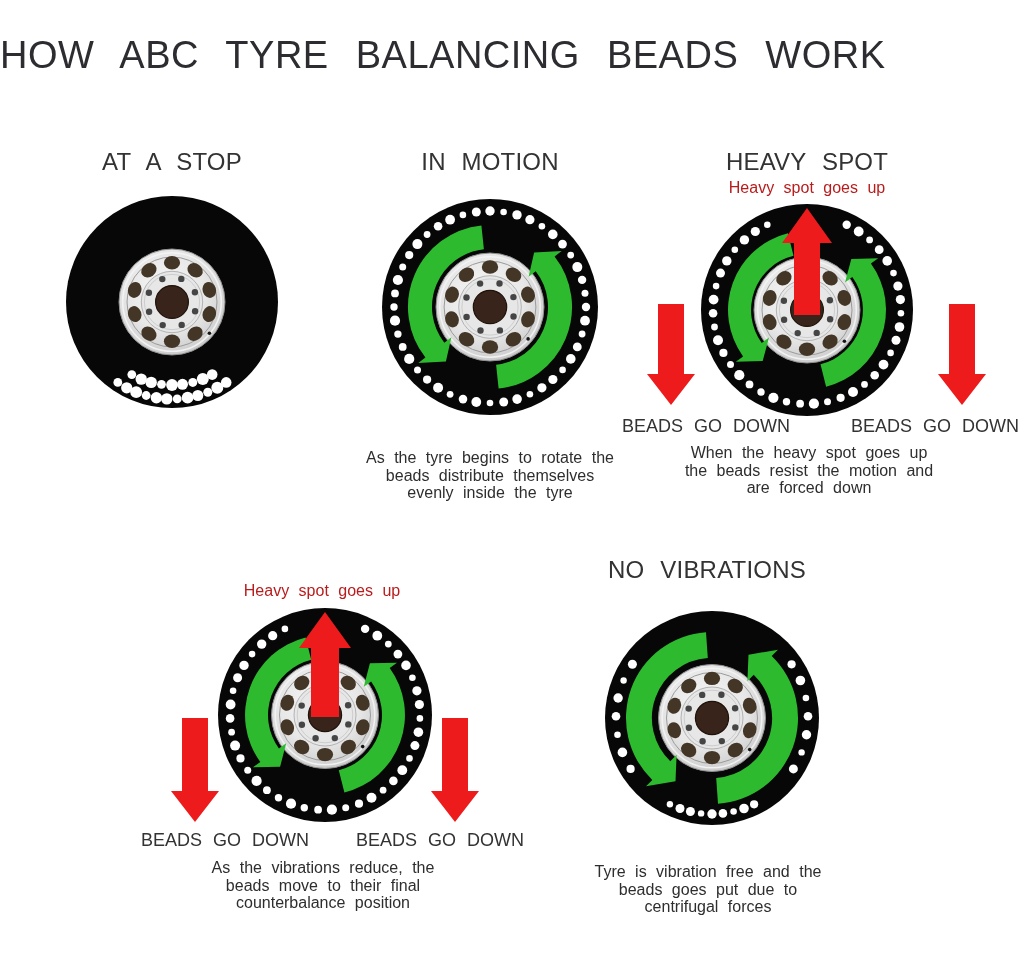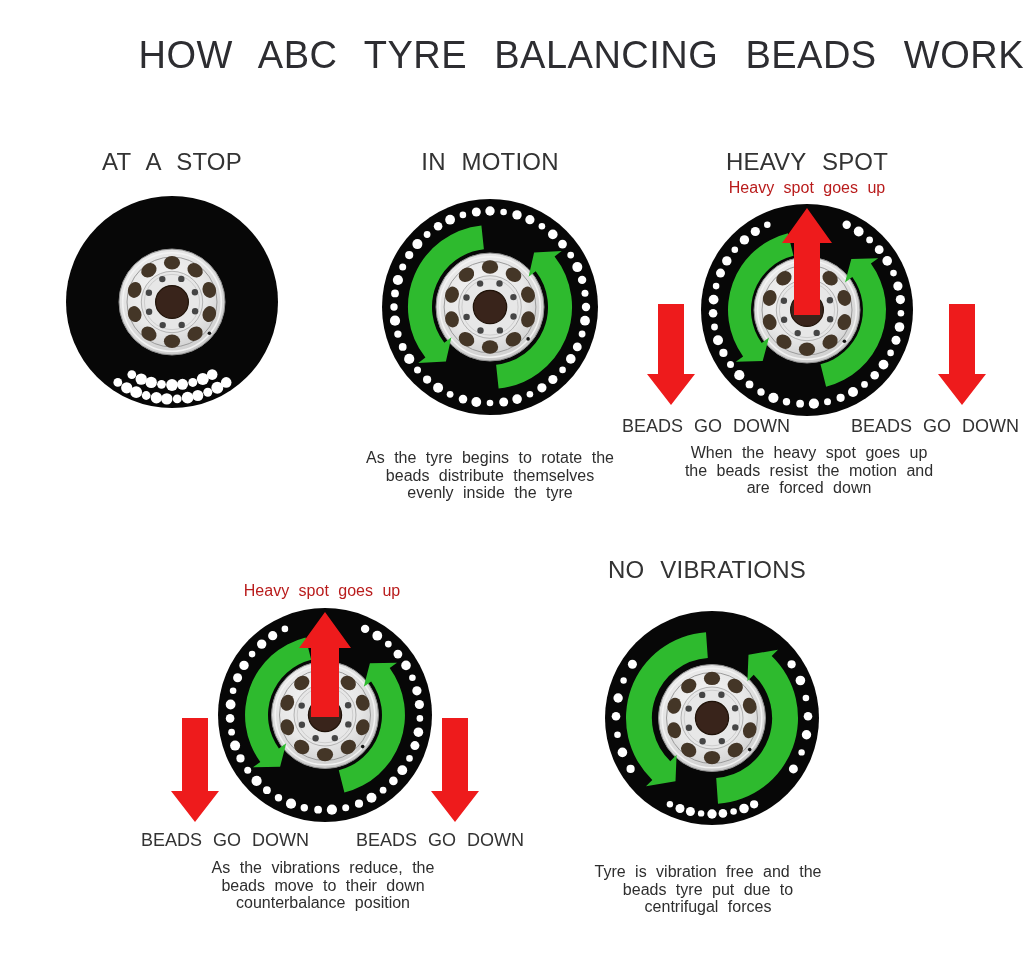--- a/index.html
+++ b/index.html
@@ -2,21 +2,21 @@
 <html><head>
 <meta charset="utf-8">
 <style>
   html,body{margin:0;padding:0;background:#ffffff;}
   .canvas{
     position:relative;width:1024px;height:955px;background:#ffffff;
     font-family:"Liberation Sans",sans-serif;overflow:hidden;color:#333;
   }
   .abs{position:absolute;}
   .main-title{
-    left:0;top:34px;width:1024px;text-align:right;
+    left:0;top:34px;width:1024px;text-align:left;
     font-size:38px;font-weight:400;color:#2d2d31;
     word-spacing:16px;letter-spacing:0.5px;white-space:nowrap;
   }
   .panel-title{
     text-align:center;font-size:24px;color:#333;word-spacing:9px;
     letter-spacing:0.2px;white-space:nowrap;
   }
   .panel-subtitle{
     text-align:center;font-size:16px;color:#b91c1c;word-spacing:5px;white-space:nowrap;
   }
@@ -344,21 +344,21 @@
       <path d="M 147.6 35.4 A 80 80 0 0 0 102.3 160.0 L 95.0 165.3 L 122.1 164.7 L 128.2 141.2 L 120.9 146.5 A 57 57 0 0 1 153.2 57.7 Z" fill="#2eba2e"></path>
       <path d="M 186.4 190.6 A 80 80 0 0 0 231.7 66.0 L 239.0 60.7 L 211.9 61.3 L 205.8 84.8 L 213.1 79.5 A 57 57 0 0 1 180.8 168.3 Z" fill="#2eba2e"></path>
       <path d="M 167 10 L 141 46 L 153 46 L 153 115 L 181 115 L 181 46 L 193 46 Z" fill="#ee1b1c"></path>
       <path d="M 37 220 L 13 189 L 24 189 L 24 116 L 50 116 L 50 189 L 61 189 Z" fill="#ee1b1c"></path>
       <path d="M 297 220 L 273 189 L 284 189 L 284 116 L 310 116 L 310 189 L 321 189 Z" fill="#ee1b1c"></path>
     </svg>
   <div class="abs beads-label" style="left:141px;top:830px;width:150px;">BEADS GO DOWN</div>
   <div class="abs beads-label" style="left:356px;top:830px;width:150px;">BEADS GO DOWN</div>
   <div class="abs caption" style="left:187px;top:859px;width:272px;">
     <div>As the vibrations reduce, the</div>
-    <div>beads move to their down</div>
+    <div>beads move to their final</div>
     <div>counterbalance position</div>
   </div>
 
   <div class="abs panel-title" style="left:582px;top:556px;width:250px;">NO VIBRATIONS</div>
   <svg id="svg-p5" class="wheel" style="left:600px;top:610px;" width="224" height="220" viewBox="0 0 224 220">
       <circle cx="112" cy="108" r="107" fill="#070707"></circle>
       <g>
         <circle cx="30.6" cy="158.9" r="4.1" fill="#ffffff"></circle>
         <circle cx="22.4" cy="142.4" r="4.8" fill="#ffffff"></circle>
         <circle cx="17.5" cy="124.7" r="3.3" fill="#ffffff"></circle>
@@ -408,17 +408,17 @@
         <circle cx="121.4" cy="84.7" r="3.2" fill="#454545"></circle>
         <circle cx="135.1" cy="98.2" r="3.2" fill="#454545"></circle>
         <circle cx="112" cy="108" r="16.6" fill="#39241b" stroke="#1f1208" stroke-width="1.2"></circle>
         <circle cx="149.7" cy="139.6" r="1.8" fill="#151515"></circle>
       </g>
       <path d="M 106.0 22.2 A 86 86 0 0 0 52.3 169.9 L 46.0 176.3 L 75.5 171.2 L 76.6 144.7 L 70.3 151.2 A 60 60 0 0 1 107.8 48.1 Z" fill="#2eba2e"></path>
       <path d="M 118.0 193.8 A 86 86 0 0 0 171.7 46.1 L 178.0 39.7 L 148.5 44.8 L 147.4 71.3 L 153.7 64.8 A 60 60 0 0 1 116.2 167.9 Z" fill="#2eba2e"></path>
     </svg>
   <div class="abs caption" style="left:572px;top:863px;width:272px;">
     <div>Tyre is vibration free and the</div>
-    <div>beads tyre put due to</div>
+    <div>beads goes put due to</div>
     <div>centrifugal forces</div>
   </div>
 
 </div>
 
 </body></html>

